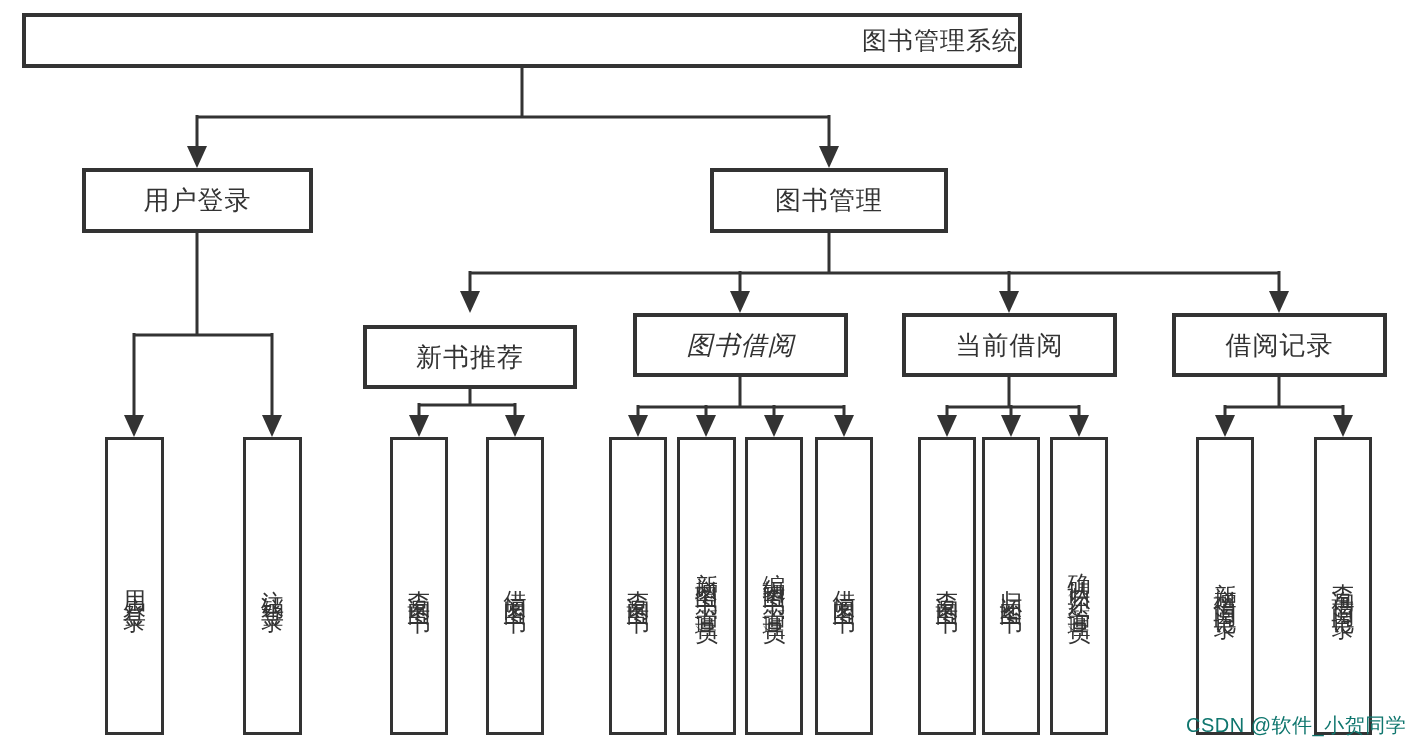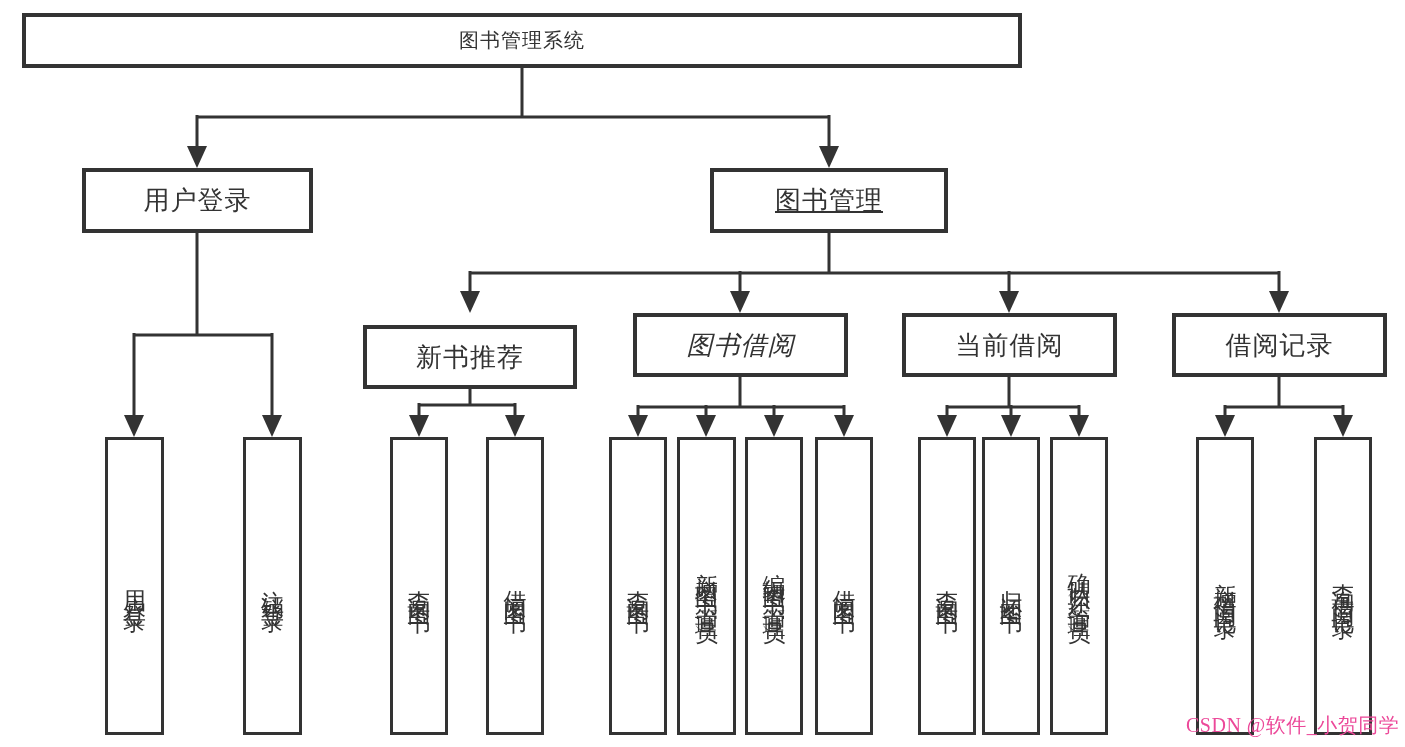--- a/index.html
+++ b/index.html
@@ -31,44 +31,44 @@
     align-items: center;
     justify-content: center;
     color: #333333;
     z-index: 2;
   }
   .node.header {
     font-size: 26px;
     letter-spacing: 1px;
   }
   .node.title {
-    font-size: 20px;
+    font-size: 25px;
+    justify-content: flex-end;
   }
   .node.leaf {
     border-width: 3px;
   }
   .node.leaf .vtext {
     writing-mode: vertical-rl;
     text-orientation: mixed;
     font-size: 23px;
     letter-spacing: 7px;
     line-height: 1;
     color: #333333;
     white-space: nowrap;
   }
   .watermark {
     position: absolute;
     left: 1186px;
     top: 712px;
     font-size: 20px;
     letter-spacing: 0.5px;
-    color: #ec4899;
+    color: #0f766e;
     z-index: 5;
     white-space: nowrap;
-    font-family: Liberation Serif, serif;
   }
 </style>
 </head>
 <body>
 
 <div class="canvas">
 
   <svg class="connectors" viewBox="0 0 1405 747" xmlns="http://www.w3.org/2000/svg">
     <g stroke="#333333" stroke-width="3" fill="none">
 
@@ -109,21 +109,21 @@
     </g>
   </svg>
 
   <div class="node header title" style="left:22px; top:13px; width:1000px; height:55px;">
     <span>图书管理系统</span>
   </div>
 
   <div class="node header" style="left:82px; top:168px; width:231px; height:65px;">
     <span>用户登录</span>
   </div>
-  <div class="node header" style="left:710px; top:168px; width:238px; height:65px;text-decoration:underline;">
+  <div class="node header" style="left:710px; top:168px; width:238px; height:65px;">
     <span>图书管理</span>
   </div>
 
   <div class="node header" style="left:363px; top:313px; width:214px; height:64px;margin-top:12px;">
     <span>新书推荐</span>
   </div>
   <div class="node header" style="left:633px; top:313px; width:215px; height:64px;font-style:italic;">
     <span>图书借阅</span>
   </div>
   <div class="node header" style="left:902px; top:313px; width:215px; height:64px;">

